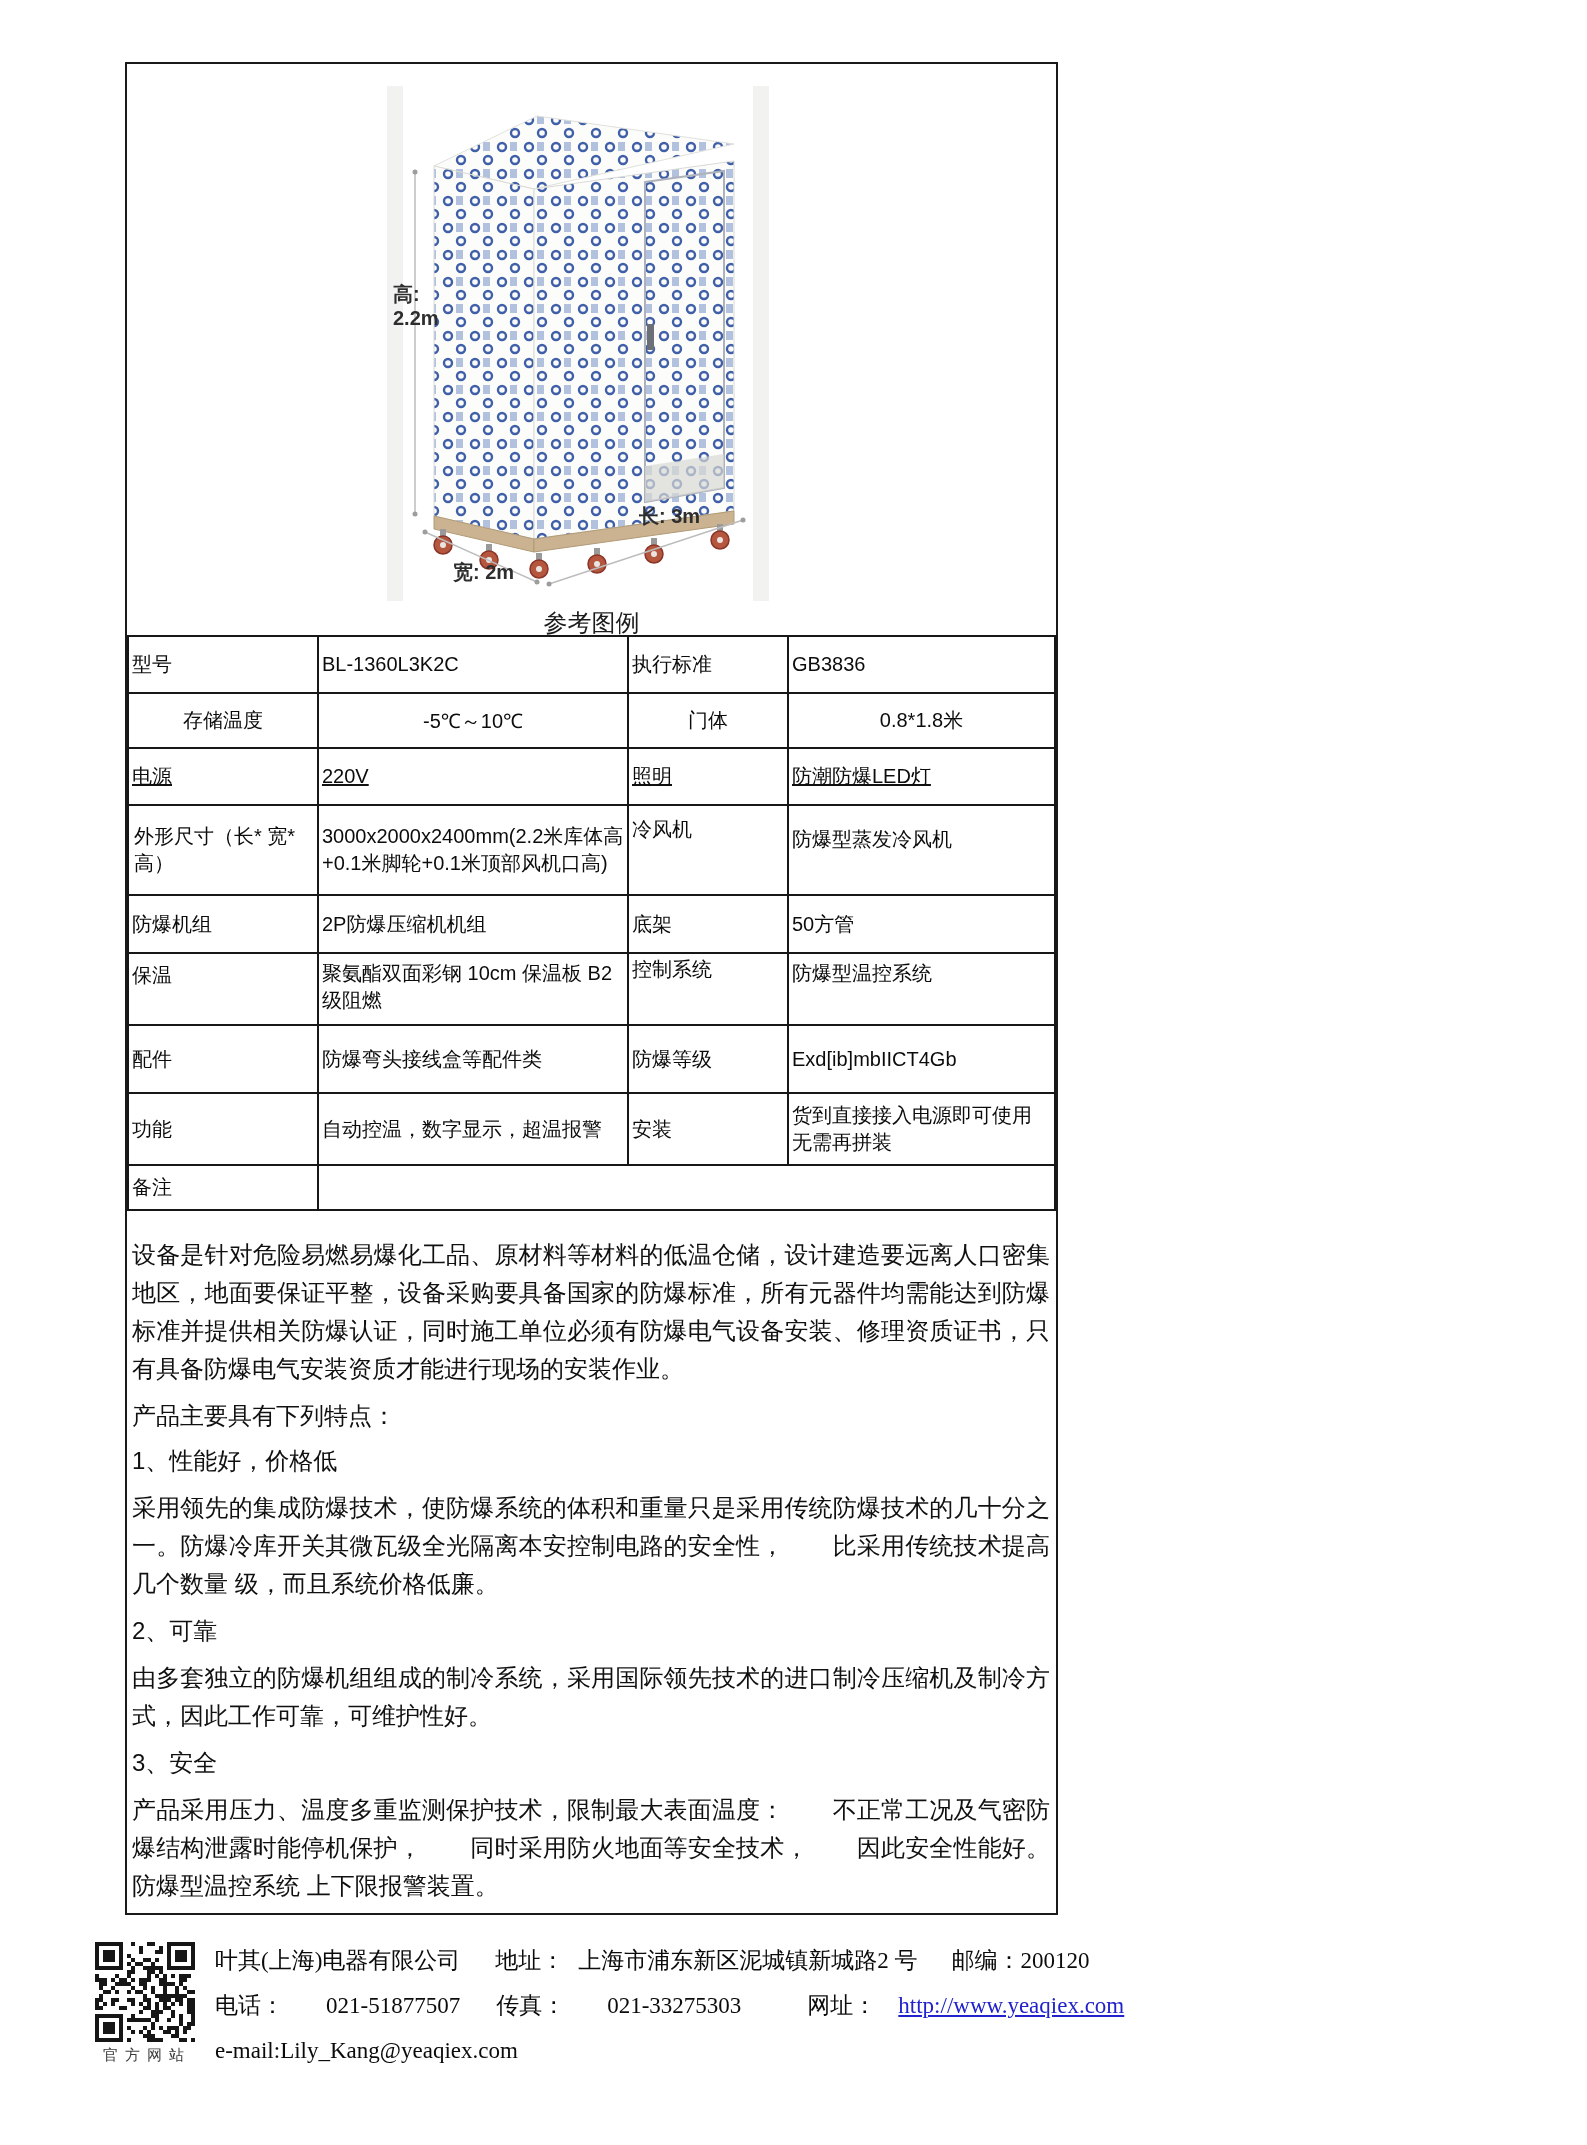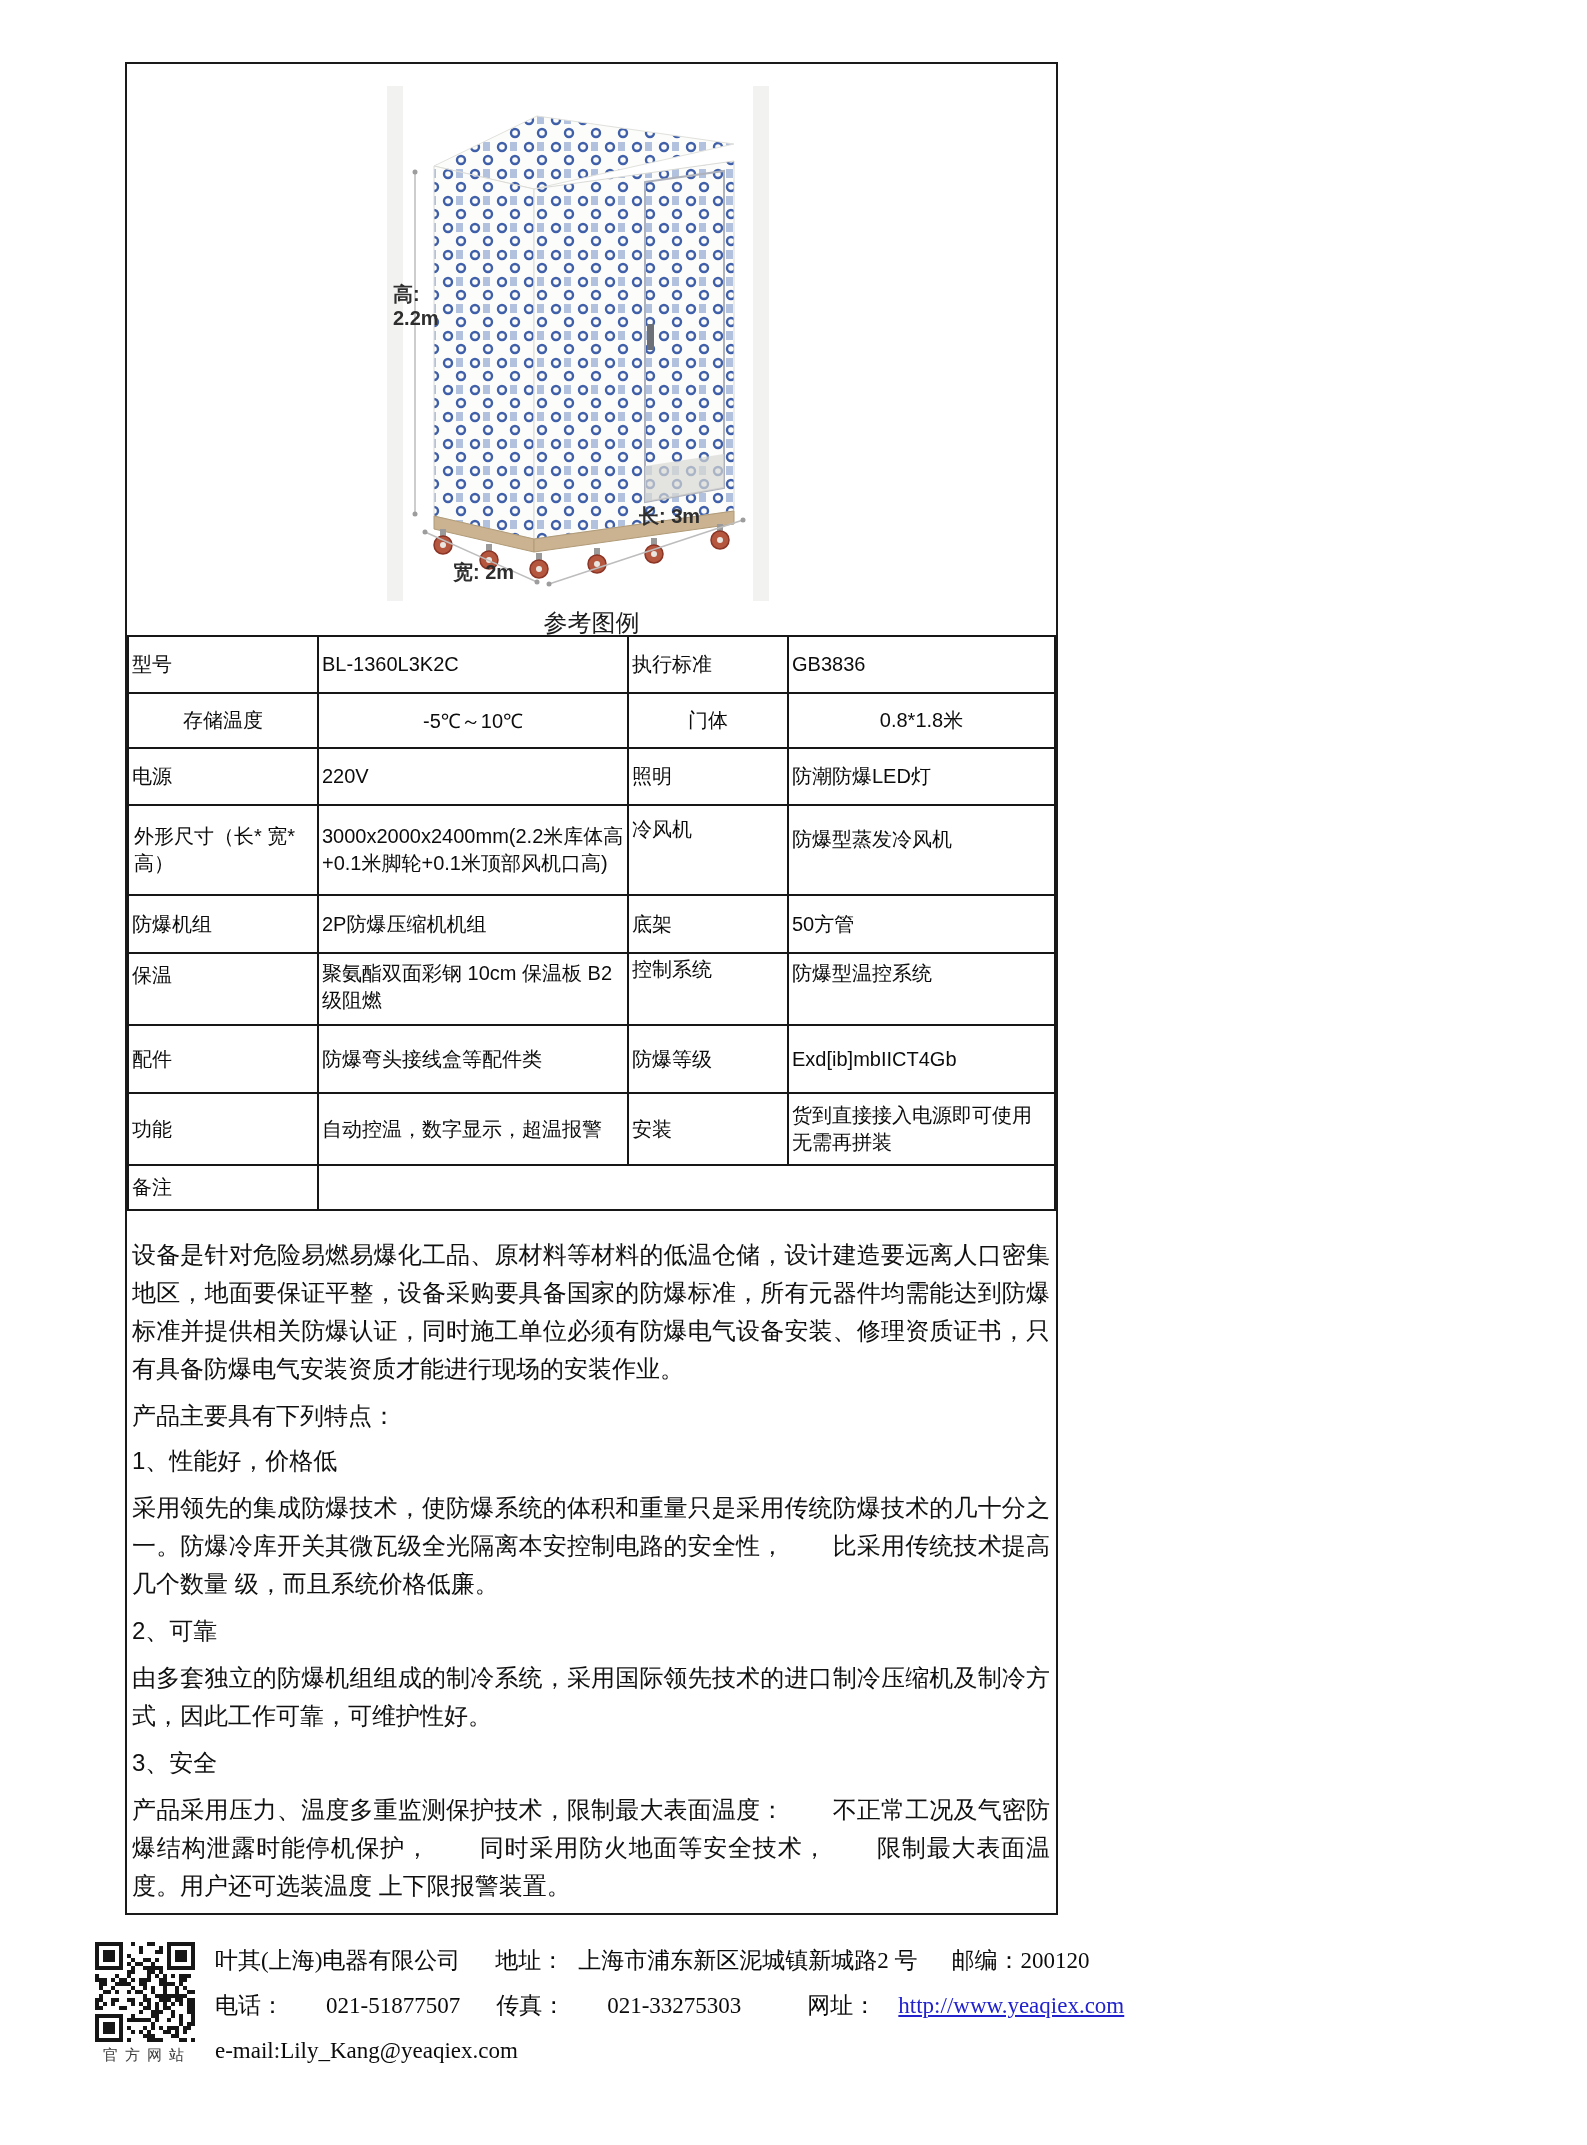--- a/index.html
+++ b/index.html
@@ -37,21 +37,21 @@
   }
   table.spec td{
     border:2px solid #171717;font-size:20px;color:#0c0c0c;
     vertical-align:middle;padding:2px 3px 2px 3px;overflow:hidden;
     word-break:break-all;
   }
   td.lb1{padding-left:20px;}
   tr.tight td.lb1{padding-left:5px;}
   td.lb2{padding-left:8px;vertical-align:middle;}
   td.v{padding-left:3px;}
-  tr.r1{height:57px;} tr.r2{height:55px;text-align:center;} tr.r3{height:57px;}
+  tr.r1{height:57px;} tr.r2{height:55px;text-align:center;} tr.r3{height:57px;text-decoration:underline;}
   tr.r4{height:90px;} tr.r5{height:58px;} tr.r6{height:72px;}
   tr.r7{height:68px;} tr.r8{height:72px;} tr.r9{height:45px;}
   
   .desc{
     position:absolute;top:1148px;left:0;width:100%;height:703px;
     box-sizing:border-box;padding:0 6px 0 5px;overflow:hidden;
     font-size:24px;line-height:38px;color:#101010;text-align:justify;
   }
   .desc p{margin:9px 0;}
   .desc p.first{margin-top:24px;}
@@ -219,21 +219,21 @@
     </table>
 
   <div class="desc">
     <p class="first">设备是针对危险易燃易爆化工品、原材料等材料的低温仓储，设计建造要远离人口密集地区，地面要保证平整，设备采购要具备国家的防爆标准，所有元器件均需能达到防爆标准并提供相关防爆认证，同时施工单位必须有防爆电气设备安装、修理资质证书，只有具备防爆电气安装资质才能进行现场的安装作业。</p>
     <p class="head">产品主要具有下列特点：</p>
     <p class="head">1、性能好，价格低</p>
     <p>采用领先的集成防爆技术，使防爆系统的体积和重量只是采用传统防爆技术的几十分之一。防爆冷库开关其微瓦级全光隔离本安控制电路的安全性，　　比采用传统技术提高几个数量 级，而且系统价格低廉。</p>
     <p class="head">2、可靠</p>
     <p>由多套独立的防爆机组组成的制冷系统，采用国际领先技术的进口制冷压缩机及制冷方式，因此工作可靠，可维护性好。</p>
     <p class="head">3、安全</p>
-    <p>产品采用压力、温度多重监测保护技术，限制最大表面温度：　　不正常工况及气密防爆结构泄露时能停机保护，　　同时采用防火地面等安全技术，　　限制最大表面温度。用户还可选装温度 上下限报警装置。</p>
+    <p>产品采用压力、温度多重监测保护技术，限制最大表面温度：　　不正常工况及气密防爆结构泄露时能停机保护，　　同时采用防火地面等安全技术，　　因此安全性能好。防爆型温控系统 上下限报警装置。</p>
     <p class="head">4、配置灵活</p>
 
   </div>
 
 </div>
 
 <div class="footer-qr">
   <svg id="qr-svg" width="100" height="100" viewBox="0 0 100 100">
       <rect x="36" y="0" width="4" height="4" fill="#161616"></rect>
       <rect x="52" y="0" width="4" height="4" fill="#161616"></rect>

